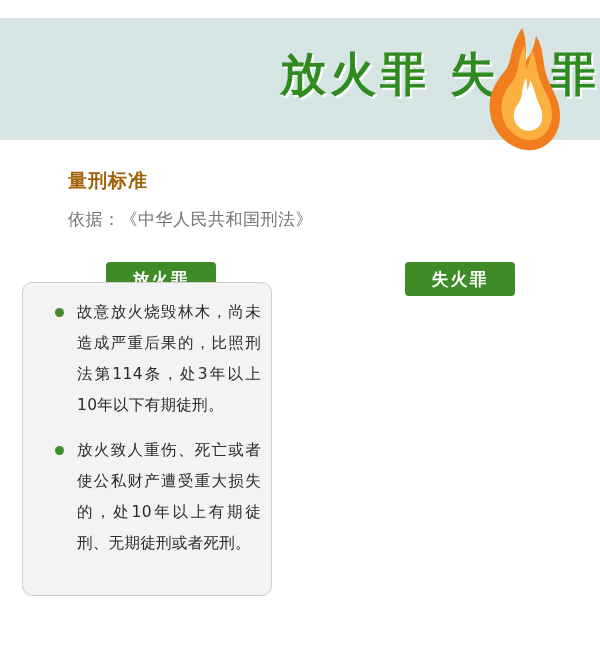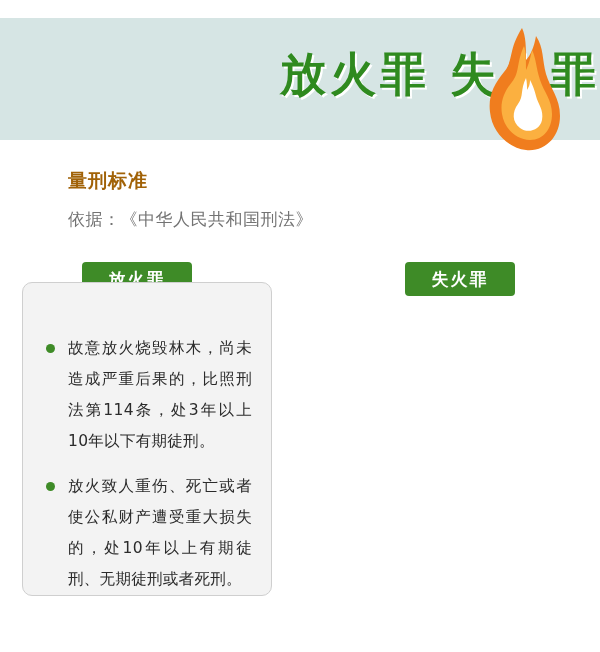--- a/index.html
+++ b/index.html
@@ -95,31 +95,30 @@
     background: #3e8b27;
     border-radius: 4px;
     color: #ffffff;
     font-family: "DejaVu Sans", sans-serif;
     font-weight: bold;
     font-size: 17px;
     line-height: 34px;
     text-align: center;
     letter-spacing: 2px;
   }
-  .card-tab.left { left: 82px; }
+  .card-tab.left { left: 106px; }
   .card-tab.right { left: 405px; }
 
   .bullets {
     position: absolute;
-    left: 3px;
+    left: 12px;
     top: 0;
     width: 100%;
     box-sizing: border-box;
     padding: 14px 22px 0 18px;
-    margin-top: 36px;
   }
   .bullets.right-pad { padding-top: 92px; }
   .bullet {
     position: relative;
     margin-bottom: 14px;
     padding-left: 24px;
     font-family: "DejaVu Sans", sans-serif;
     font-size: 15.5px;
     line-height: 31px;
     color: #2b2b2b;

